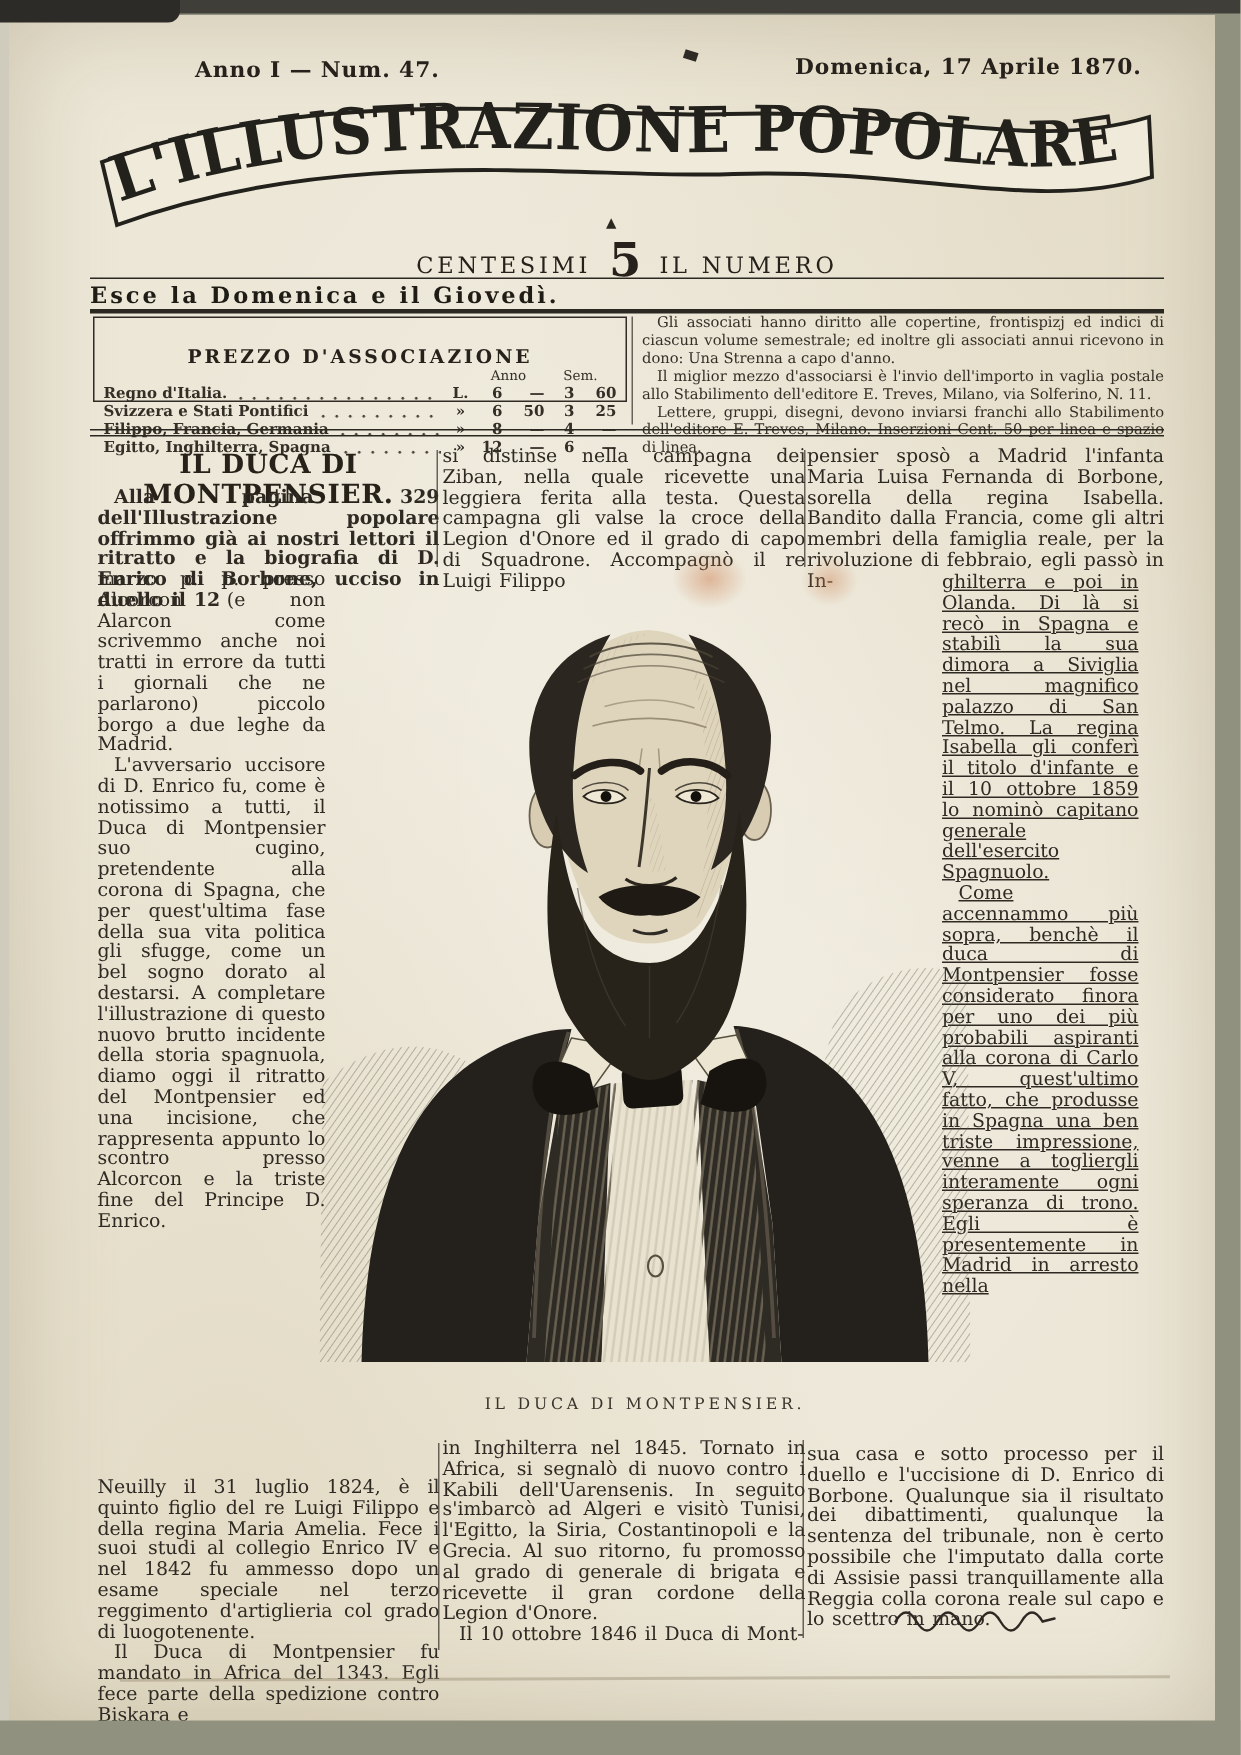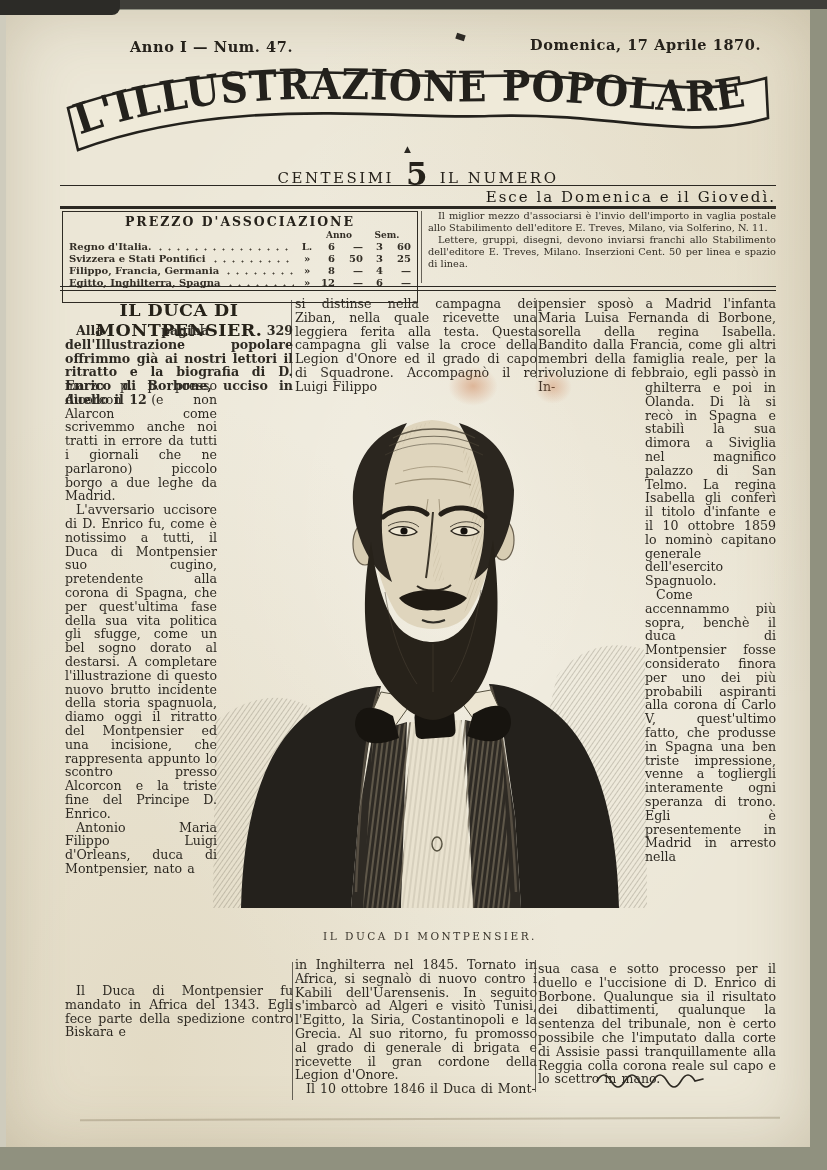--- a/index.html
+++ b/index.html
@@ -17,35 +17,35 @@
   #band-top2{left:0;top:0;width:120px;height:15px;background:#2c2b27;border-radius:0 0 8px 0;}
   #band-right{left:810px;top:0;width:17px;height:1170px;background:#90917f;}
   #band-bottom{left:0;top:1147px;width:827px;height:23px;background:#90917f;}
   #band-left{left:0;top:0;width:6px;height:1170px;background:#cfccbd;}
   
   .hdr{font-size:14.5px;font-weight:bold;letter-spacing:.6px;color:#26221b;white-space:nowrap;}
   
   #price-line{left:60px;top:154px;width:716px;display:flex;justify-content:center;align-items:baseline;gap:12px;color:#26221b;}
   #price-line .w{font-size:15px;letter-spacing:2.5px;}
   #price-line .n{font-size:31px;font-weight:bold;position:relative;top:2px;}
-  #schedule{left:60px;top:188px;width:716px;text-align:right;font-size:15px;font-weight:400;
+  #schedule{left:60px;top:188px;width:716px;text-align:left;font-size:15px;font-weight:700;
             letter-spacing:2px;color:#1f1c16;}
   .rule{background:#2b2822;}
   
-  #subbox{left:62px;top:211px;width:356px;height:92px;border:1.5px solid #2f2b24;box-sizing:border-box;padding:2px 6px 0 6px;}
+  #subbox{left:62px;top:211px;width:356px;height:57px;border:1.5px solid #2f2b24;box-sizing:border-box;padding:18px 6px 0 6px;}
   #subbox .ttl{text-align:center;font-size:12.5px;font-weight:bold;letter-spacing:2px;color:#26221b;}
   .srow{display:flex;align-items:baseline;font-size:10px;font-weight:bold;color:#332e26;line-height:10.5px;margin-top:1.5px;}
   .srow .lbl{white-space:nowrap;}
   .leader{flex:1;height:4px;margin:0 5px;align-self:flex-end;margin-bottom:1px;
     background-image:radial-gradient(circle,#4a453a 0.9px,transparent 1.1px);
     background-size:9px 3px;background-repeat:repeat-x;background-position:left bottom;}
   .cur{width:16px;text-align:center;}
   .v1{width:20px;text-align:right;}
   .v2{width:28px;text-align:right;}
-  #subhead{display:flex;font-size:9px;font-weight:bold;color:#332e26;margin-top:1px;}
+  #subhead{display:flex;font-size:9px;font-weight:normal;color:#332e26;margin-top:1px;}
   #subhead .sp{flex:1;}
   #subhead .c{width:48px;text-align:center;}
   #subhead .pad{width:16px;}
   
   #notices{left:428px;top:210px;width:348px;font-size:9.8px;line-height:11.9px;text-align:justify;color:#332e26;}
   #notices p{margin:0;text-indent:10px;}
   
   .btxt{font-size:12.6px;line-height:13.8px;text-align:justify;color:#2e2a23;word-spacing:1px;}
   .btxt p{margin:0;text-indent:11px;}
   .btxt p.cont{text-indent:0;}
@@ -126,53 +126,54 @@
     <span class="cur">»</span>
     <span class="v1">12</span>
     <span class="v2">—</span>
     <span class="v1">6</span>
     <span class="v2">—</span>
   </div>
 </div>
 <div class="abs vr" style="left:421px;top:211px;height:72px;"></div>
 
 <div class="abs" id="notices">
+  <p>Gli associati hanno diritto alle copertine, frontispizj ed indici di ciascun volume semestrale; ed inoltre gli associati annui ricevono in dono: Una Strenna a capo d'anno.</p>
   <p>Il miglior mezzo d'associarsi è l'invio dell'importo in vaglia postale allo Stabilimento dell'editore E. Treves, Milano, via Solferino, N. 11.</p>
   <p>Lettere, gruppi, disegni, devono inviarsi franchi allo Stabilimento dell'editore E. Treves, Milano. Inserzioni Cent. 50 per linea e spazio di linea.</p>
 </div>
 
 <div class="abs rule" style="left:60px;top:286px;width:716px;height:1px;"></div>
 <div class="abs rule" style="left:60px;top:290px;width:716px;height:1px;"></div>
 
 <div class="abs" id="art-title" style="left:65px;top:300px;width:228px;">IL DUCA DI MONTPENSIER.</div>
 
 <div class="abs btxt" style="left:65px;top:324px;width:228px;font-weight:bold;">
   <p>Alla pagina 329 dell'Illustrazione popolare offrimmo già ai nostri lettori il ritratto e la biografia di D. Enrico di Borbone, ucciso in duello il 12</p>
 </div>
 <div class="abs btxt" style="left:65px;top:379px;width:152px;">
   <p class="cont">marzo p. p. presso Alcorcon (e non Alarcon come scrivemmo anche noi tratti in errore da tutti i giornali che ne parlarono) piccolo borgo a due leghe da Madrid.</p>
   <p>L'avversario uccisore di D. Enrico fu, come è notissimo a tutti, il Duca di Montpensier suo cugino, pretendente alla corona di Spagna, che per quest'ultima fase della sua vita politica gli sfugge, come un bel sogno dorato al destarsi. A completare l'illustrazione di questo nuovo brutto incidente della storia spagnuola, diamo oggi il ritratto del Montpensier ed una incisione, che rappresenta appunto lo scontro presso Alcorcon e la triste fine del Principe D. Enrico.</p>
-  <p>Antonio Maria Filippo Luigi d'Orleans, duca di Montpensier, nato a</p>
 </div>
 <div class="abs btxt" style="left:65px;top:984px;width:228px;">
+  <p class="cont">Neuilly il 31 luglio 1824, è il quinto figlio del re Luigi Filippo e della regina Maria Amelia. Fece i suoi studi al collegio Enrico IV e nel 1842 fu ammesso dopo un esame speciale nel terzo reggimento d'artiglieria col grado di luogotenente.</p>
   <p>Il Duca di Montpensier fu mandato in Africa del 1343. Egli fece parte della spedizione contro Biskara e</p>
 </div>
 
 <div class="abs btxt" style="left:295px;top:297px;width:242px;">
   <p class="cont">si distinse nella campagna dei Ziban, nella quale ricevette una leggiera ferita alla testa. Questa campagna gli valse la croce della Legion d'Onore ed il grado di capo di Squadrone. Accompagnò il re Luigi Filippo</p>
 </div>
 <div class="abs btxt" style="left:295px;top:958px;width:242px;">
   <p class="cont">in Inghilterra nel 1845. Tornato in Africa, si segnalò di nuovo contro i Kabili dell'Uarensenis. In seguito s'imbarcò ad Algeri e visitò Tunisi, l'Egitto, la Siria, Costantinopoli e la Grecia. Al suo ritorno, fu promosso al grado di generale di brigata e ricevette il gran cordone della Legion d'Onore.</p>
   <p>Il 10 ottobre 1846 il Duca di Mont-</p>
 </div>
 
 <div class="abs btxt" style="left:538px;top:297px;width:238px;">
   <p class="cont">pensier sposò a Madrid l'infanta Maria Luisa Fernanda di Borbone, sorella della regina Isabella. Bandito dalla Francia, come gli altri membri della famiglia reale, per la rivoluzione di febbraio, egli passò in In-</p>
 </div>
-<div class="abs btxt" style="left:645px;top:381px;width:131px;">
+<div class="abs btxt" style="left:628px;top:381px;width:131px;text-decoration:underline;">
   <p class="cont">ghilterra e poi in Olanda. Di là si recò in Spagna e stabilì la sua dimora a Siviglia nel magnifico palazzo di San Telmo. La regina Isabella gli conferì il titolo d'infante e il 10 ottobre 1859 lo nominò capitano generale dell'esercito Spagnuolo.</p>
   <p>Come accennammo più sopra, benchè il duca di Montpensier fosse considerato finora per uno dei più probabili aspiranti alla corona di Carlo V, quest'ultimo fatto, che produsse in Spagna una ben triste impressione, venne a togliergli interamente ogni speranza di trono. Egli è presentemente in Madrid in arresto nella</p>
 </div>
 <div class="abs btxt" style="left:538px;top:962px;width:238px;">
   <p class="cont">sua casa e sotto processo per il duello e l'uccisione di D. Enrico di Borbone. Qualunque sia il risultato dei dibattimenti, qualunque la sentenza del tribunale, non è certo possibile che l'imputato dalla corte di Assisie passi tranquillamente alla Reggia colla corona reale sul capo e lo scettro in mano.</p>
 </div>
 
 <div class="abs vr" style="left:291px;top:300px;height:78px;"></div>
 <div class="abs vr" style="left:536px;top:300px;height:78px;"></div>
 <div class="abs vr" style="left:292px;top:962px;height:138px;"></div>

